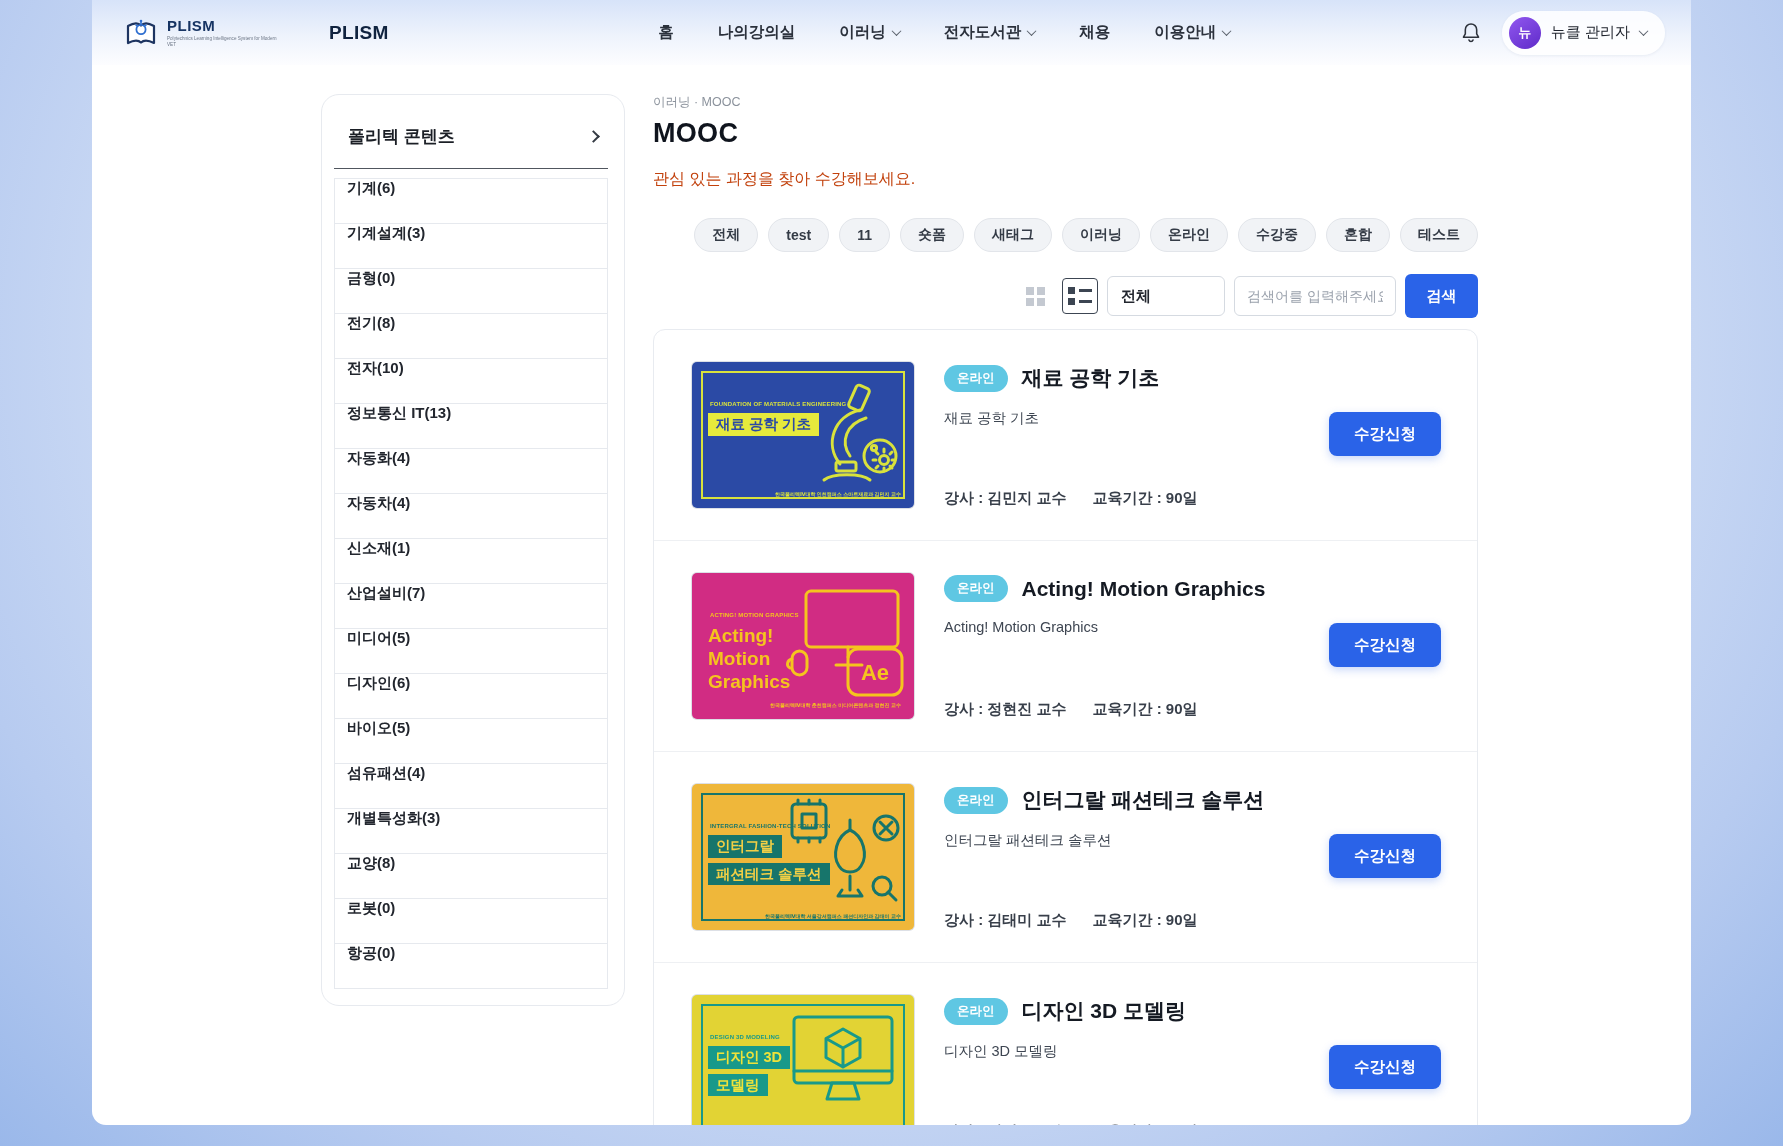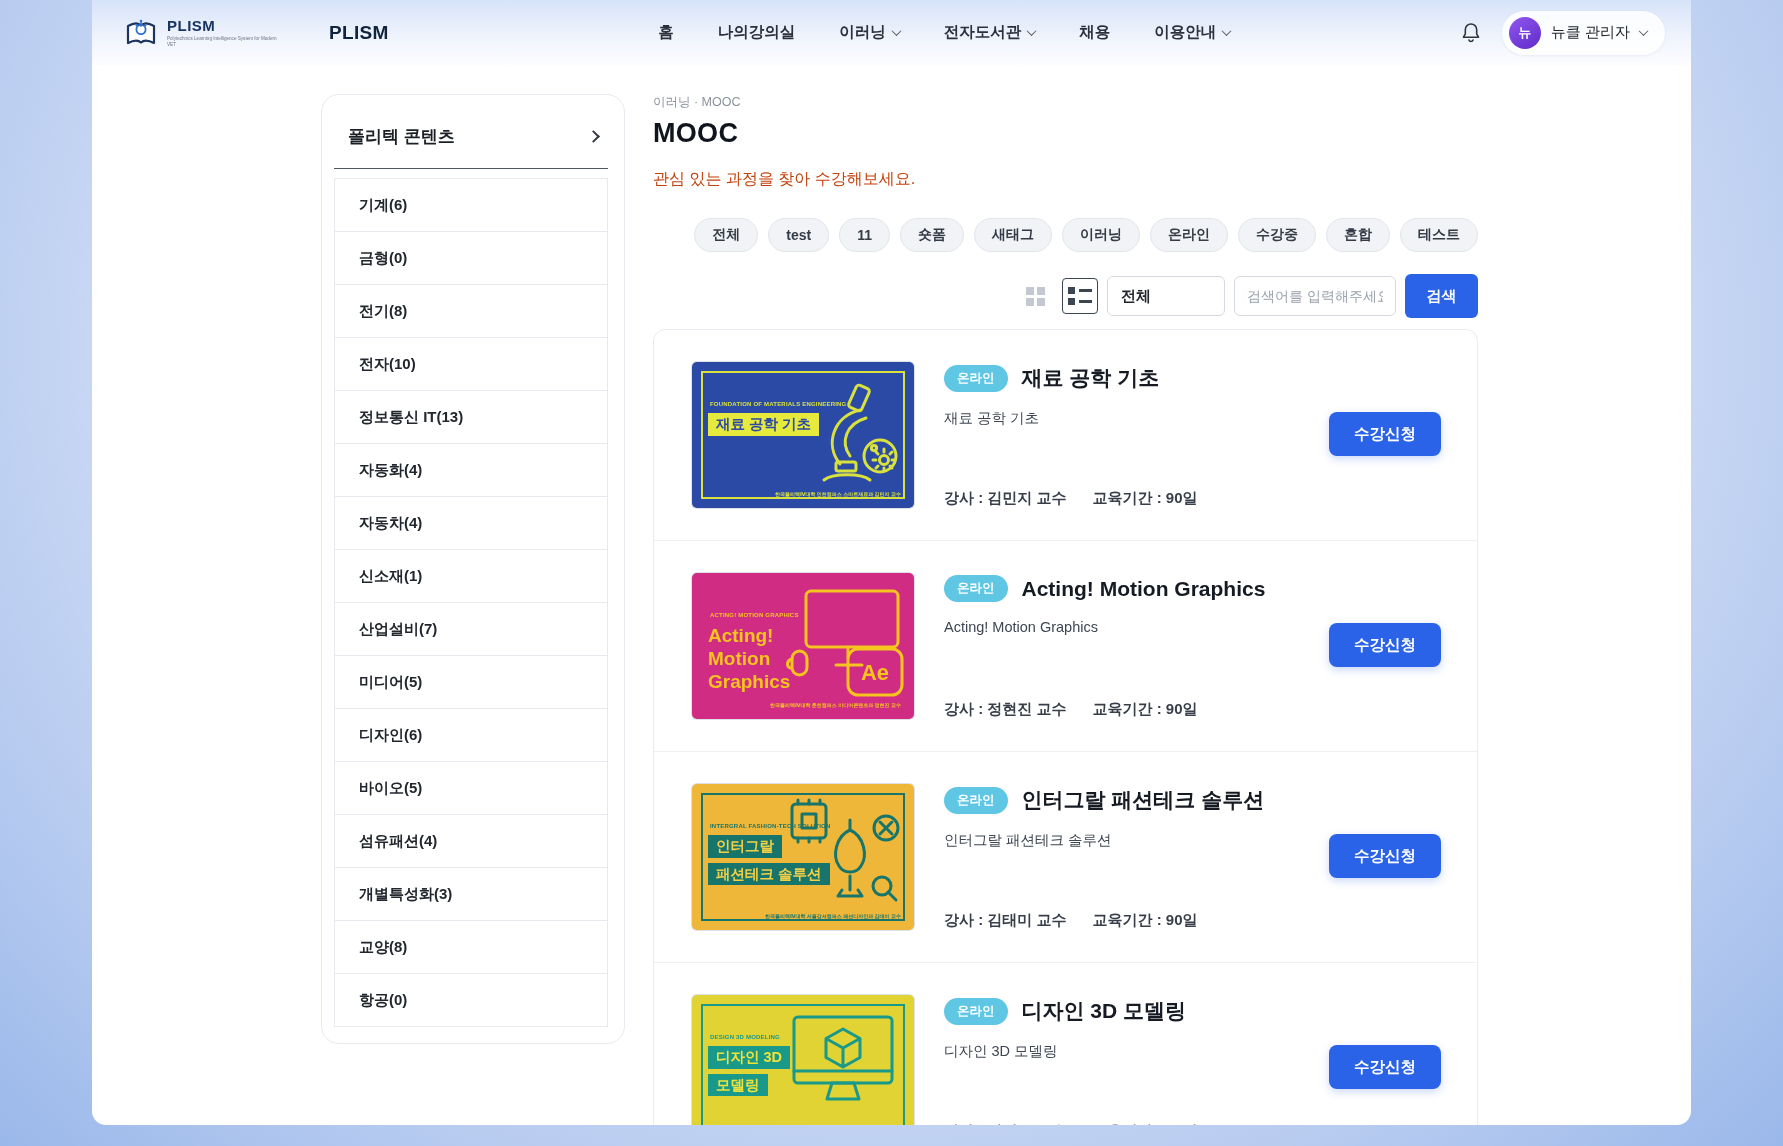--- a/index.html
+++ b/index.html
@@ -32,22 +32,22 @@
   .content{display:flex;align-items:flex-start;padding:29px 213px 0 229px;gap:28px}
 
   
   .side-card{width:304px;flex:none;background:#fff;border:1px solid #e7eaef;border-radius:18px;padding:0 0 16px 0}
   .side-head{display:flex;align-items:center;justify-content:space-between;padding:30px 26px 20px 26px}
   .side-title{font-size:17px;font-weight:800;color:#1b1f26}
   .side-arrow{width:9px;height:9px;border-top:2px solid #343a43;border-right:2px solid #343a43;
     transform:rotate(45deg);cursor:pointer}
   .side-divider{border-top:1px solid #50565e;margin:0 16px 10px 12px}
   .cat-list{padding:0 16px 0 12px;display:flex;flex-direction:column}
-  .cat-item{height:54px;margin-top:-1px;border:1px solid #e6e9ee;background:#fff;display:flex;align-items:center;
-    padding-left:24px;font-size:15px;font-weight:700;color:#22262e;cursor:pointer}
+  .cat-item{height:46px;margin-top:-1px;border:1px solid #e6e9ee;background:#fff;display:flex;align-items:flex-start;
+    padding-left:12px;font-size:15px;font-weight:700;color:#22262e;cursor:pointer}
 
   
   .main{flex:1;min-width:0}
   .breadcrumb{font-size:12.5px;color:#8b929c;margin-bottom:7px}
   .page-title{font-size:27px;font-weight:800;color:#0f141d;margin-bottom:20px;letter-spacing:.3px}
   .page-sub{font-size:16px;color:#c2410c;margin-bottom:28px}
 
   .chip-row{display:flex;justify-content:flex-end;gap:10px;margin-bottom:22px;flex-wrap:wrap}
   .chip{height:34px;padding:0 17px;border-radius:17px;background:#f1f3f6;border:1px solid #e2e5ea;
     font-size:14px;font-weight:600;color:#343b46;cursor:pointer;display:flex;align-items:center}
@@ -171,20 +171,23 @@
         <div class="side-title">폴리텍 콘텐츠</div>
         <span class="side-arrow"></span>
       </div>
       <div class="side-divider"></div>
       <div class="cat-list">
 
           <div class="cat-item">
             <span>기계(6)</span>
           </div>
 
+          <div class="cat-item">
+            <span>기계설계(3)</span>
+          </div>
 
           <div class="cat-item">
             <span>금형(0)</span>
           </div>
 
           <div class="cat-item">
             <span>전기(8)</span>
           </div>
 
           <div class="cat-item">
@@ -229,20 +232,23 @@
 
           <div class="cat-item">
             <span>개별특성화(3)</span>
           </div>
 
           <div class="cat-item">
             <span>교양(8)</span>
           </div>
 
 
+          <div class="cat-item">
+            <span>로봇(0)</span>
+          </div>
 
           <div class="cat-item">
             <span>항공(0)</span>
           </div>
 
 
       </div>
     </aside>
 
     <main class="main">

